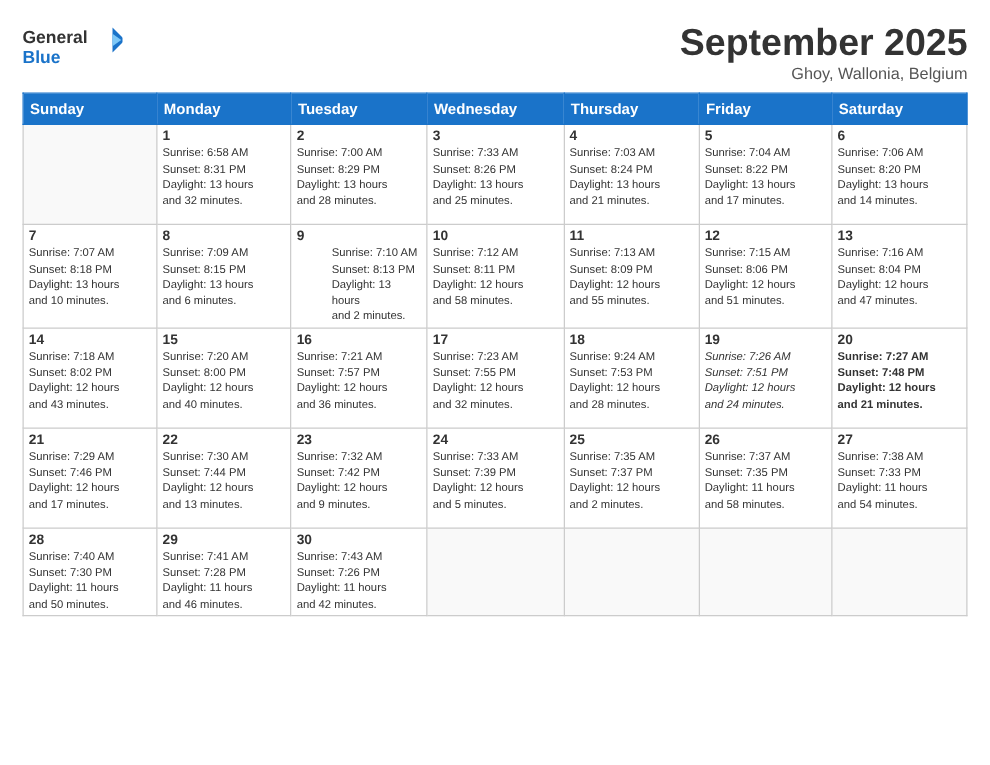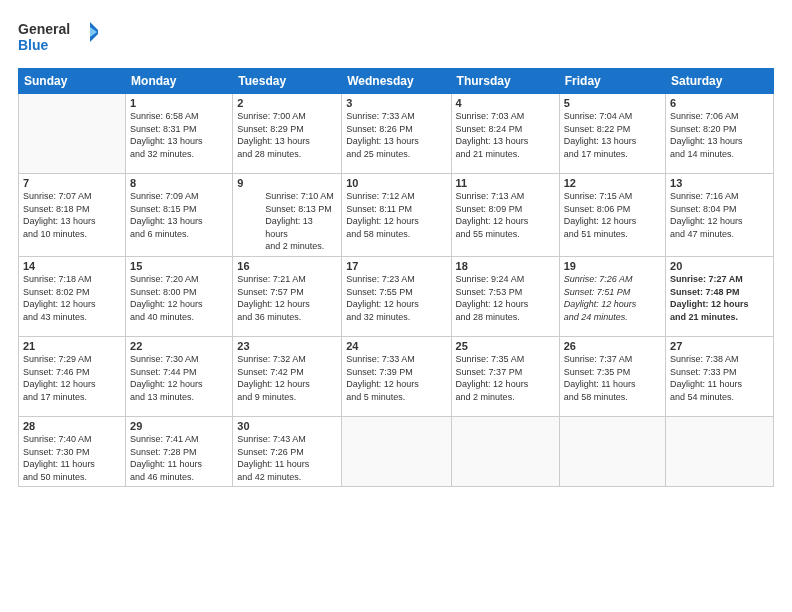--- a/index.html
+++ b/index.html
@@ -88,20 +88,24 @@
 <div class="page">
   <div class="header">
     <div class="logo">
   <svg width="80" height="42" viewBox="0 0 80 42" xmlns="http://www.w3.org/2000/svg">
     <text x="0" y="16" font-size="14" font-weight="bold" fill="#333" font-family="Arial">General</text>
     <text x="0" y="32" font-size="14" font-weight="bold" fill="#1a73c9" font-family="Arial">Blue</text>
     <polygon points="72,4 82,14 72,24" fill="#1a73c9"></polygon>
     <polygon points="72,9 79,14 72,19" fill="#7ec8f7"></polygon>
   </svg>
 </div>
+    <div class="title-block">
+      <div class="month-title">September 2025</div>
+      <div class="location">Ghoy, Wallonia, Belgium</div>
+    </div>
   </div>
 
   <table class="calendar">
     <thead>
       <tr id="header-row">
           <th>Sunday</th>
           <th>Monday</th>
           <th>Tuesday</th>
           <th>Wednesday</th>
           <th>Thursday</th>

